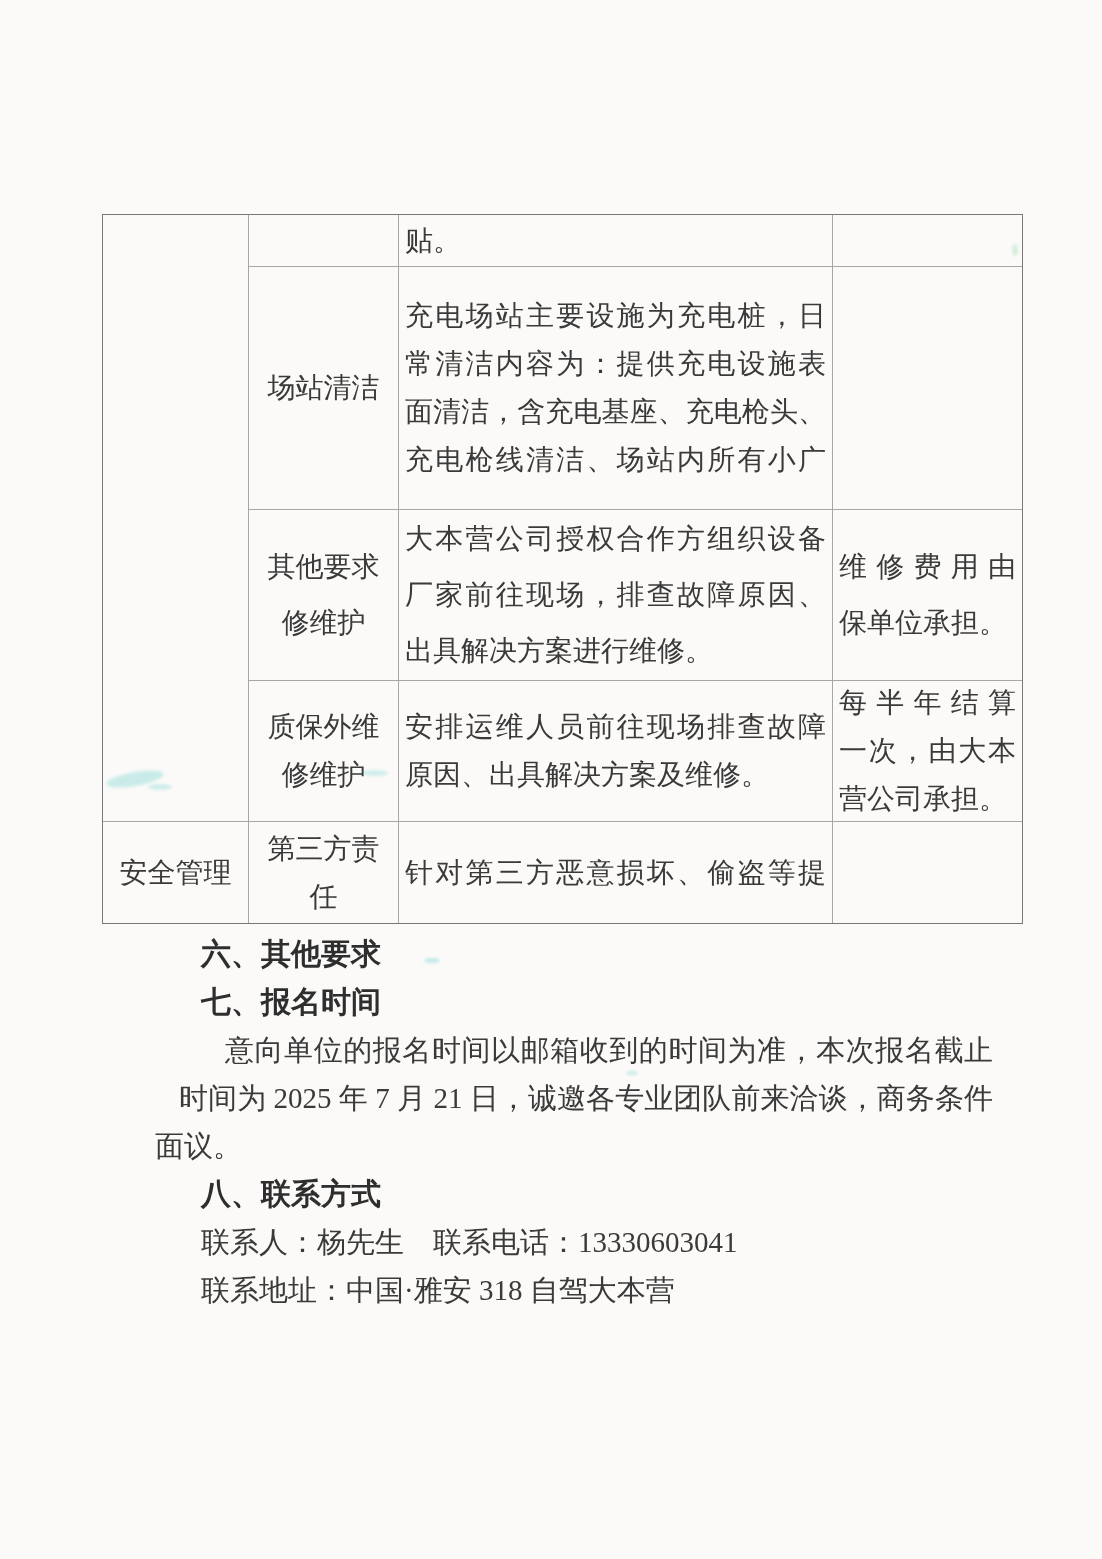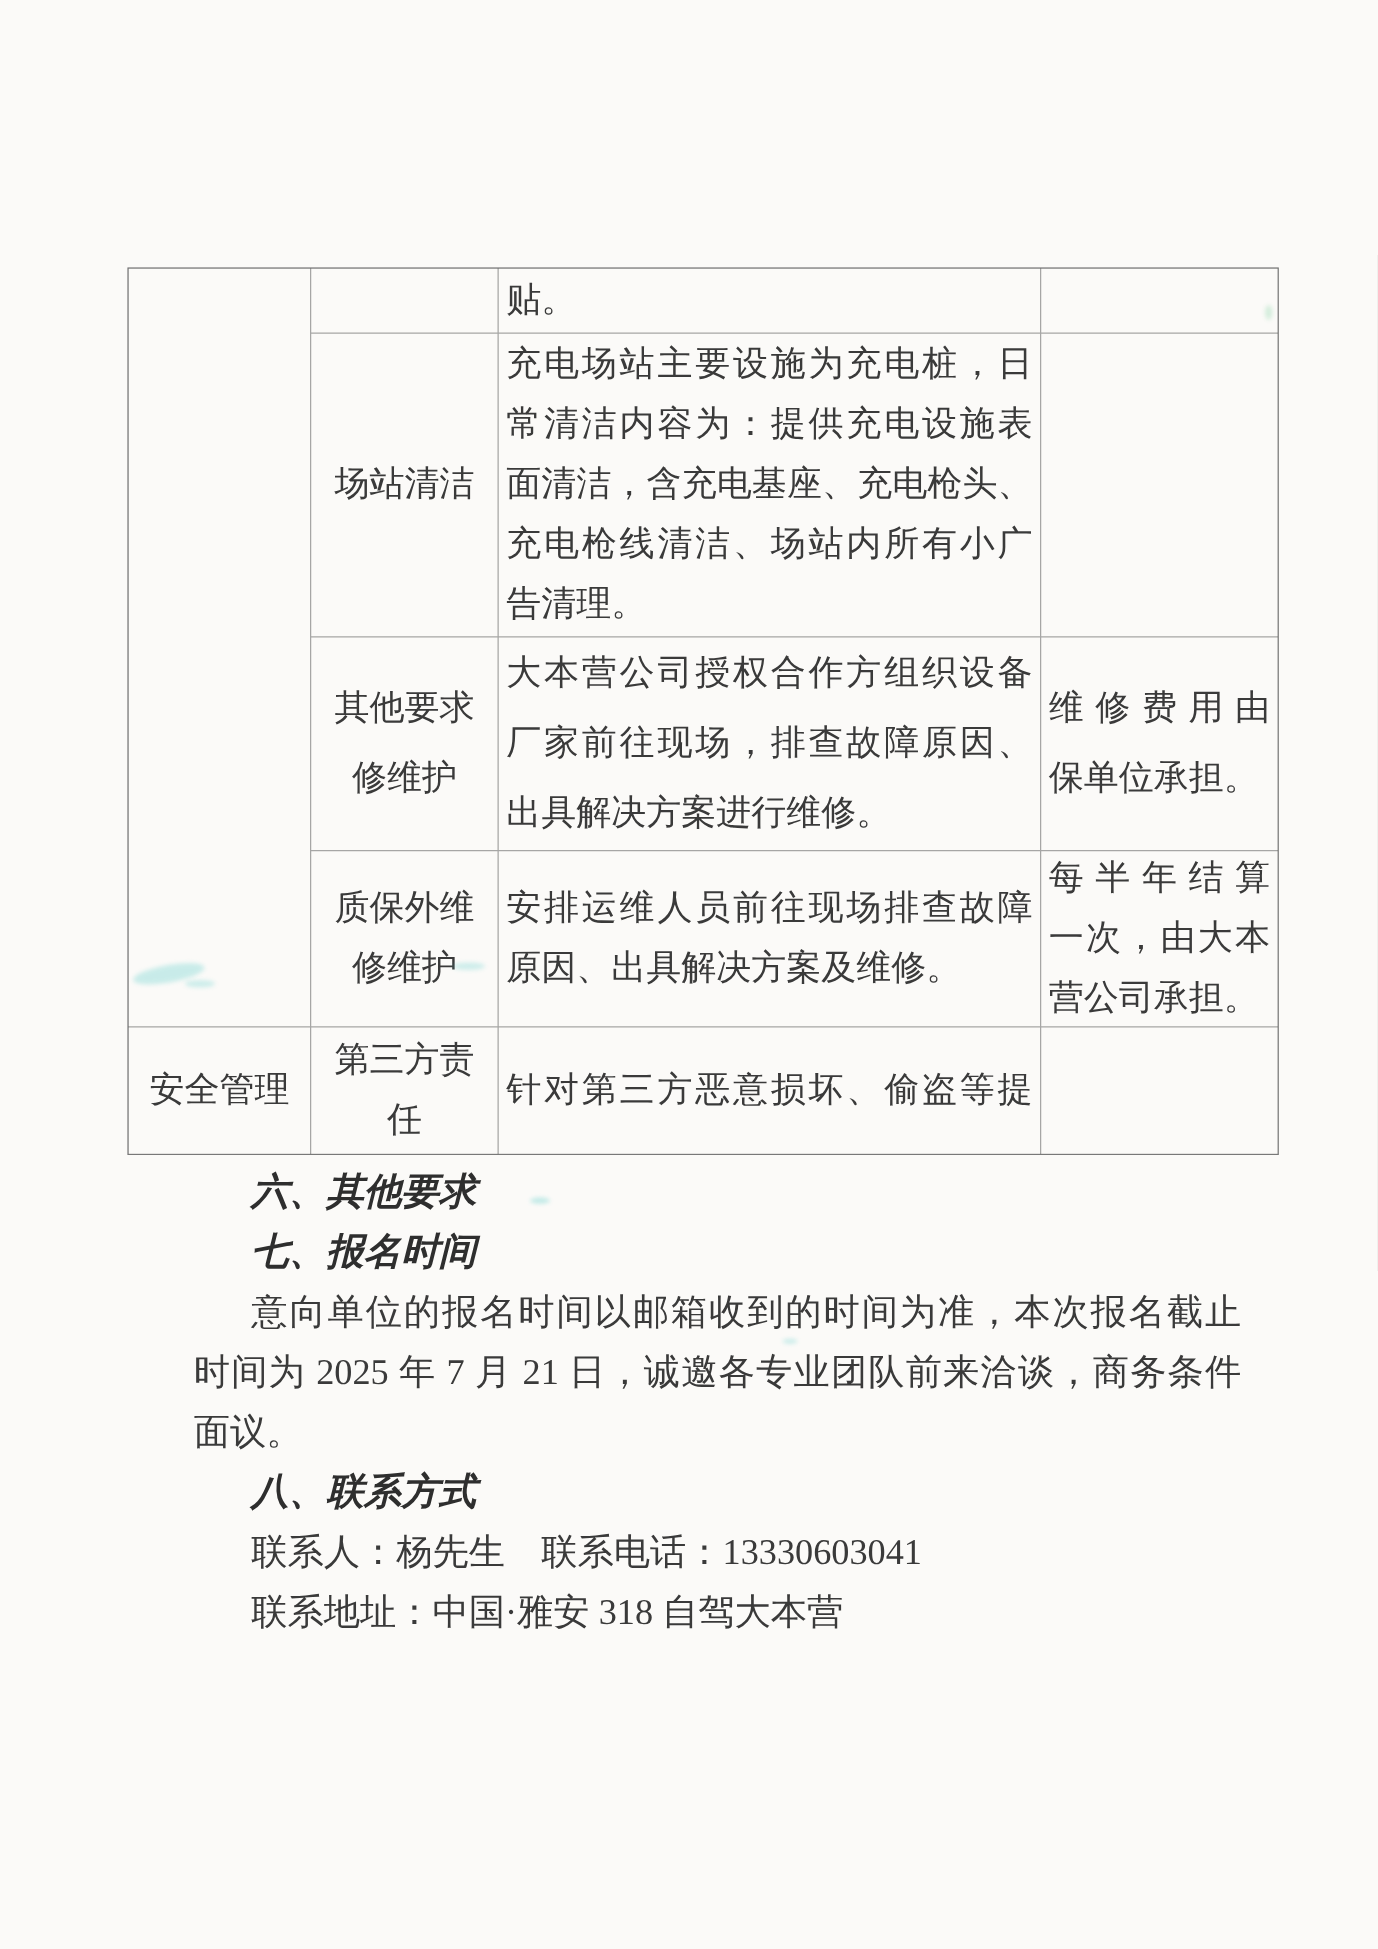--- a/index.html
+++ b/index.html
@@ -52,24 +52,23 @@
     font-size: 29px;
     line-height: 48px;
   }
   .ln { min-height: 48px; white-space: pre-wrap; }
   .h {
     font-family: "Liberation Sans", "DejaVu Sans", sans-serif;
     font-weight: 700;
     font-size: 30px;
     color: #2e2e2e;
     padding-left: 46px;
-    font-style: italic;
   }
   .i { padding-left: 46px; }
-  .jl { text-align: justify; text-align-last: justify; white-space: nowrap; overflow: hidden; }
+  .jl { text-align: justify; text-align-last: justify; white-space: nowrap; overflow: hidden; margin-left: 24px; }
 
   
   .art {
     position: absolute;
     pointer-events: none;
     background: #49c8c4;
     border-radius: 50%;
     filter: blur(1.5px);
   }
 </style>
@@ -89,21 +88,20 @@
     <div class="cell"></div>
 
     <div class="cell c-center">
       <div class="tline">场站清洁</div>
     </div>
     <div class="cell c-text">
       <div class="tline j">充电场站主要设施为充电桩，日</div>
       <div class="tline j">常清洁内容为：提供充电设施表</div>
       <div class="tline j">面清洁，含充电基座、充电枪头、</div>
       <div class="tline j">充电枪线清洁、场站内所有小广</div>
-      <div class="tline">告清理。</div>
     </div>
     <div class="cell"></div>
 
     <div class="cell c-center lh56">
       <div class="tline">其他要求</div>
       <div class="tline">修维护</div>
     </div>
     <div class="cell c-text lh56">
       <div class="tline j">大本营公司授权合作方组织设备</div>
       <div class="tline j">厂家前往现场，排查故障原因、</div>

